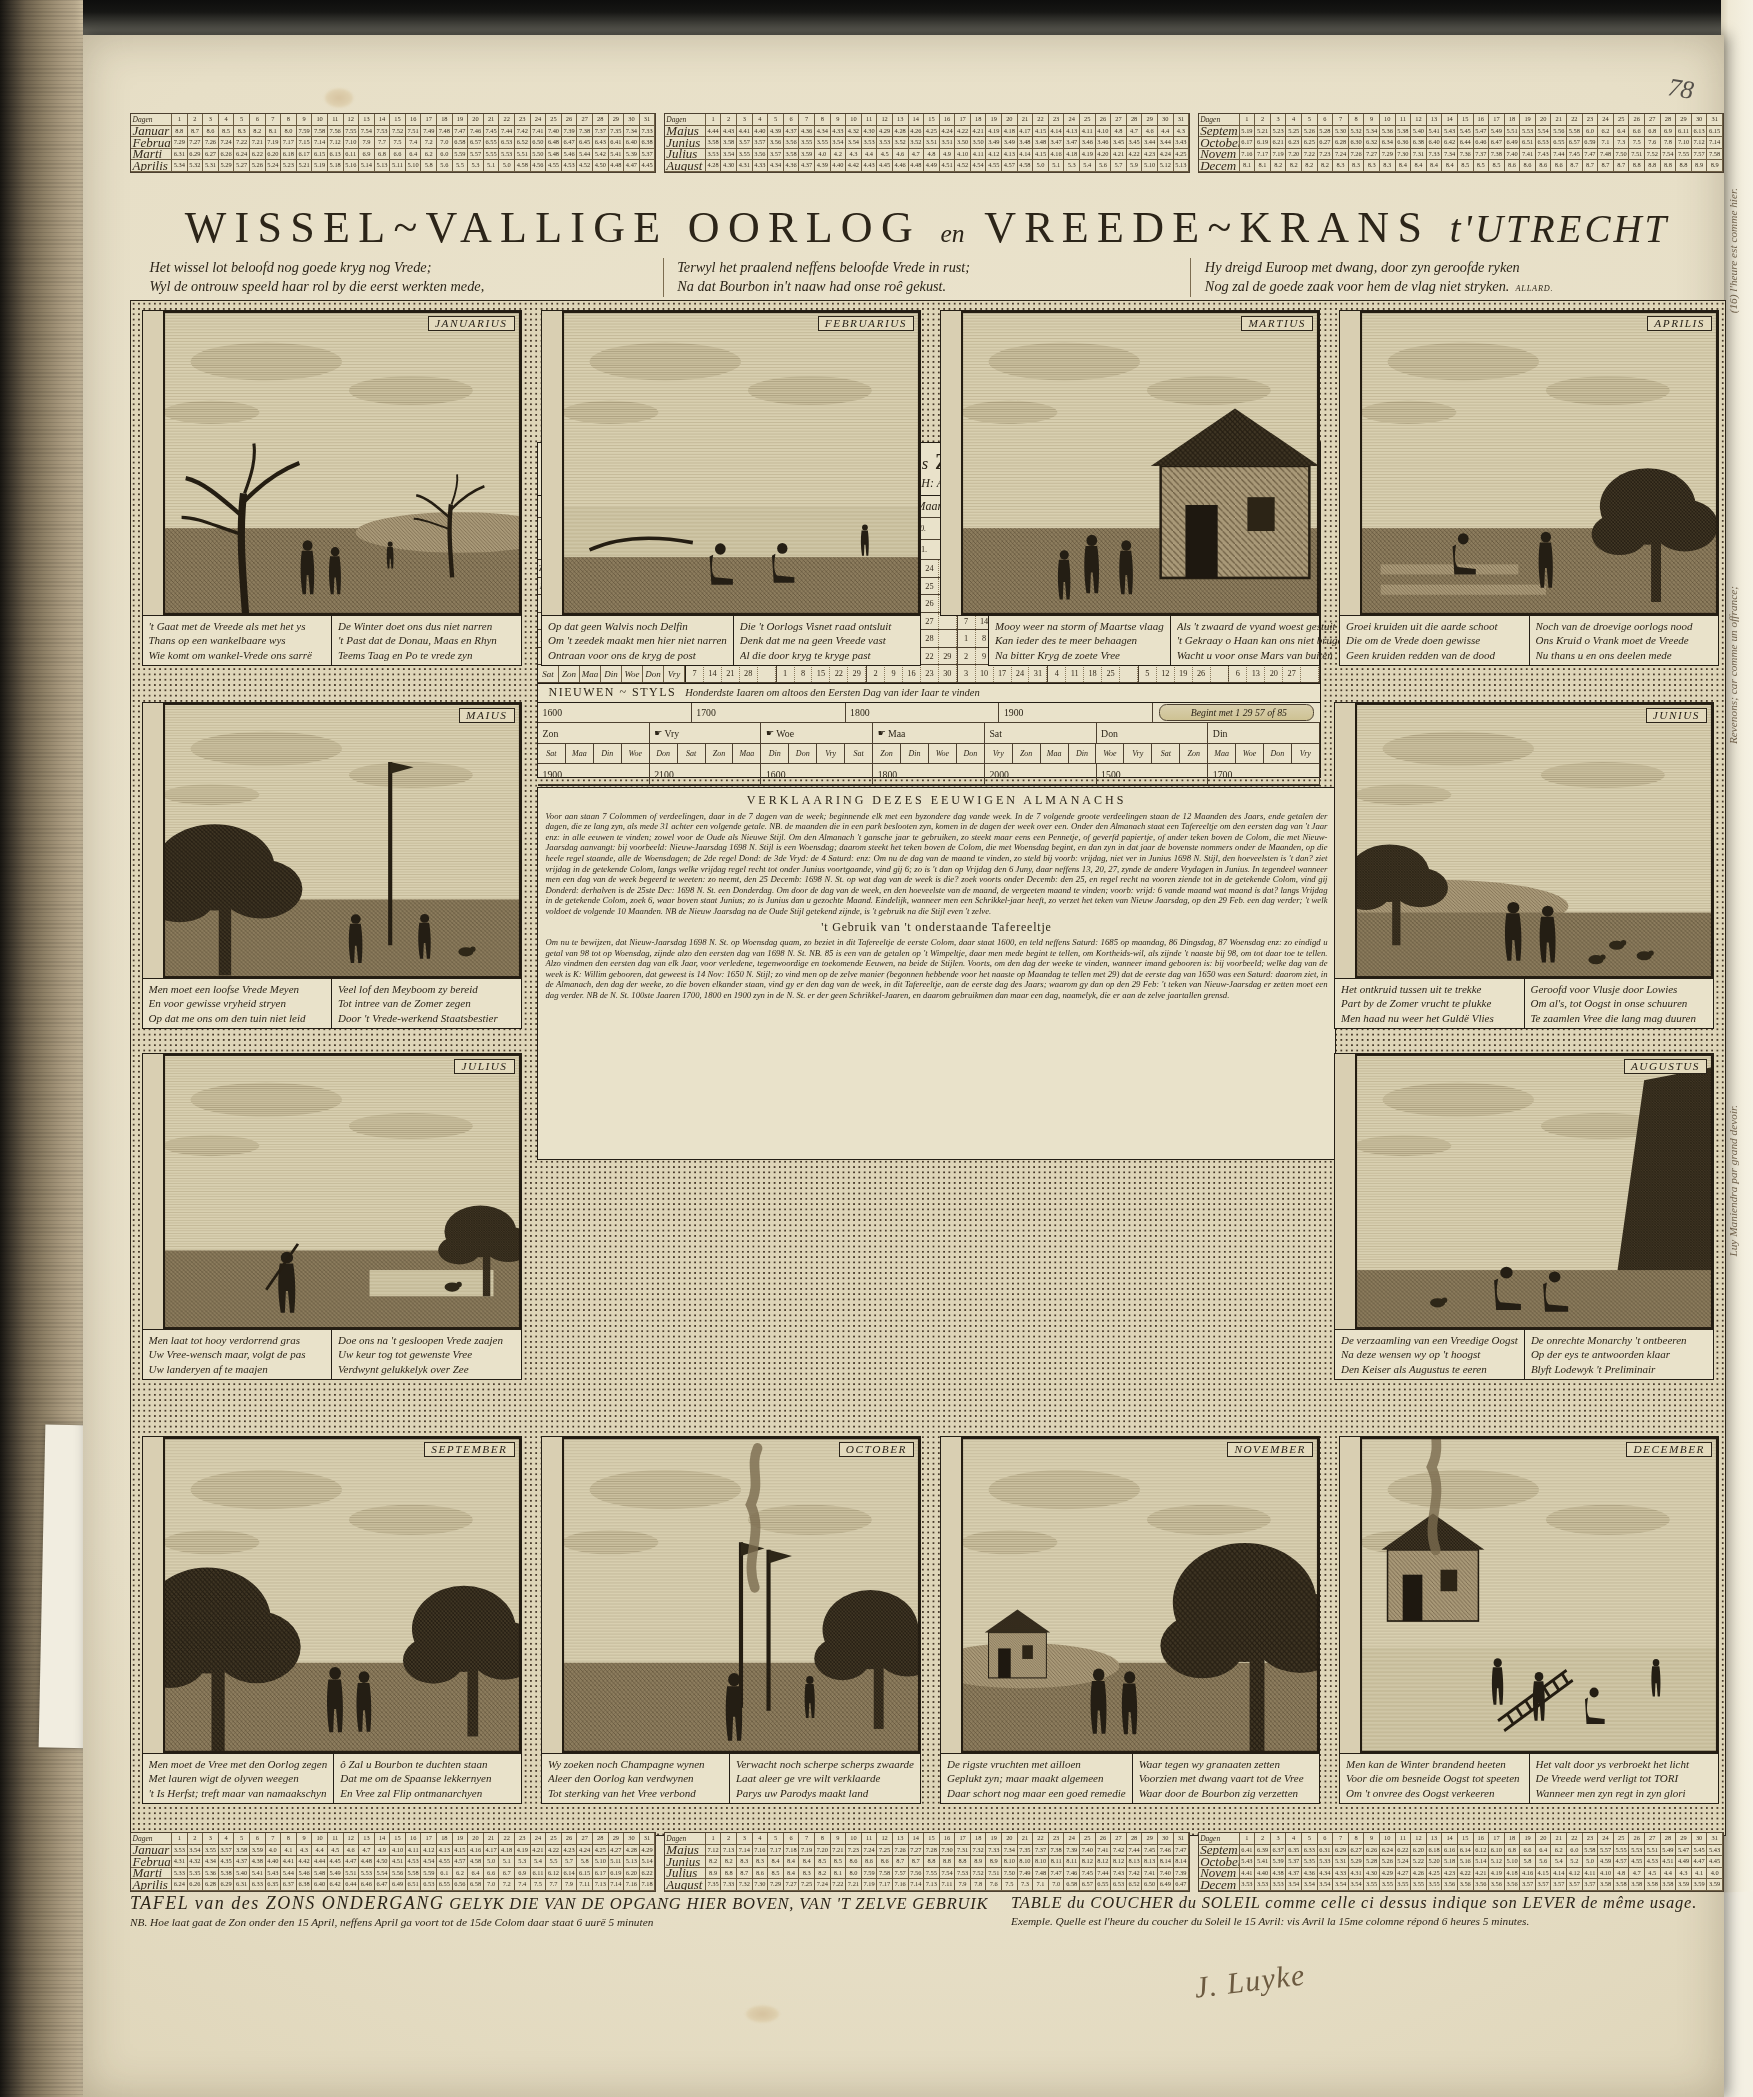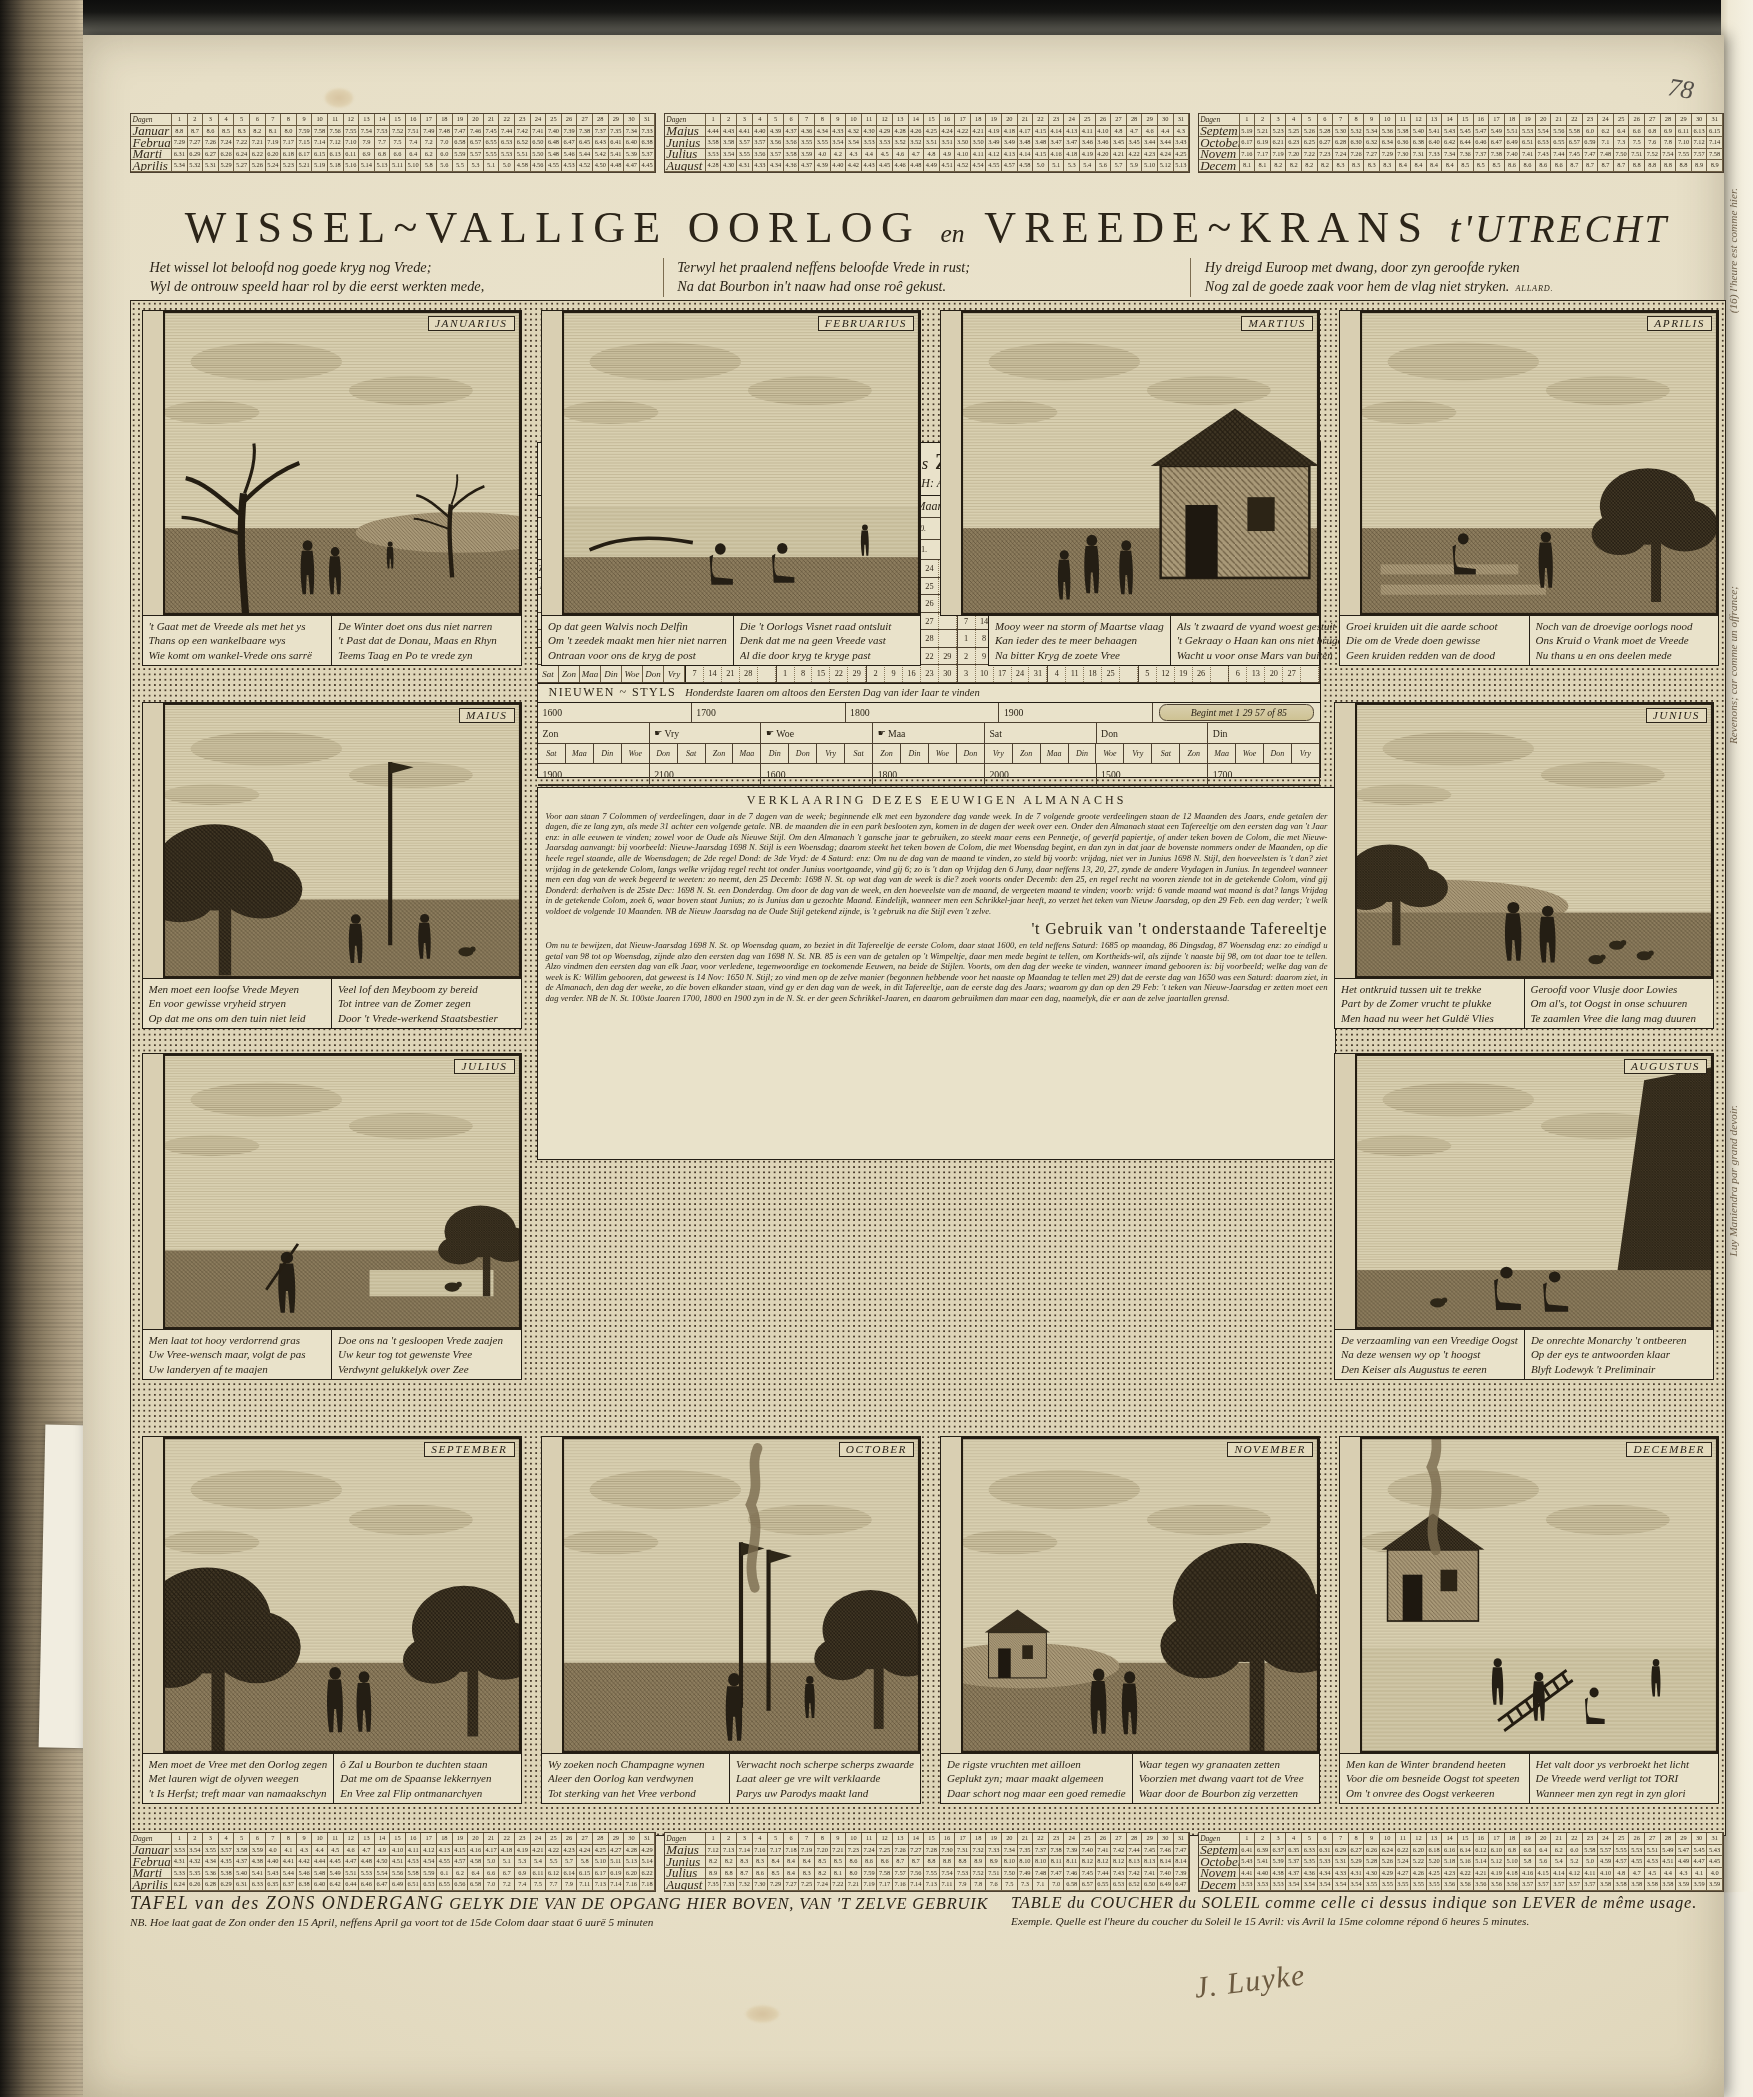--- a/index.html
+++ b/index.html
@@ -98,21 +98,21 @@
   .ribbon{flex:1;display:flex;align-items:center;justify-content:center;font-style:italic;font-size:9px;
     background:linear-gradient(180deg,#d9cfae,#cec293);border:0.8px solid #4c4030;border-radius:7.5px;margin:1.5px 6px;}
   .seq>div{justify-content:center;padding:0;font-style:italic;font-size:8px;flex:1;}
   .yrs>div{flex:1;font-size:9.8px;}
   .ptr>div{flex:1;font-size:9.8px;}
   .hand{margin-right:2.3px;font-size:9px;}
   
   .verk{position:absolute;background:#e9e2ca;border:1.5px solid #241e15;padding:3px 7.5px;overflow:hidden;}
   .verk h3{margin:1.5px 0 3px;text-align:center;font-size:12px;letter-spacing:3px;font-weight:400;}
   .verk p{margin:0 0 3px;font-style:italic;font-size:8.7px;line-height:1.22;text-align:justify;}
-  .verk h4{margin:2.3px 0;text-align:right;font-size:16px;font-weight:400;letter-spacing:0.8px;}
+  .verk h4{margin:2.3px 0;text-align:center;font-size:12px;font-weight:400;letter-spacing:0.8px;}
   
   .botcap{position:absolute;left:47px;top:1858px;width:1594px;display:flex;gap:22.6px;}
   .botcap .du{flex:1.15;} .botcap .fr{flex:1;}
   .bigline{font-size:16.5px;font-style:italic;letter-spacing:0.8px;white-space:nowrap;overflow:hidden;}
   .bigline .caps{font-size:18px;font-style:italic;letter-spacing:1.5px;}
   .noteline{font-style:italic;font-size:11.3px;margin-top:2.3px;white-space:nowrap;overflow:hidden;}
 </style>
 </head>
 <body>
 

